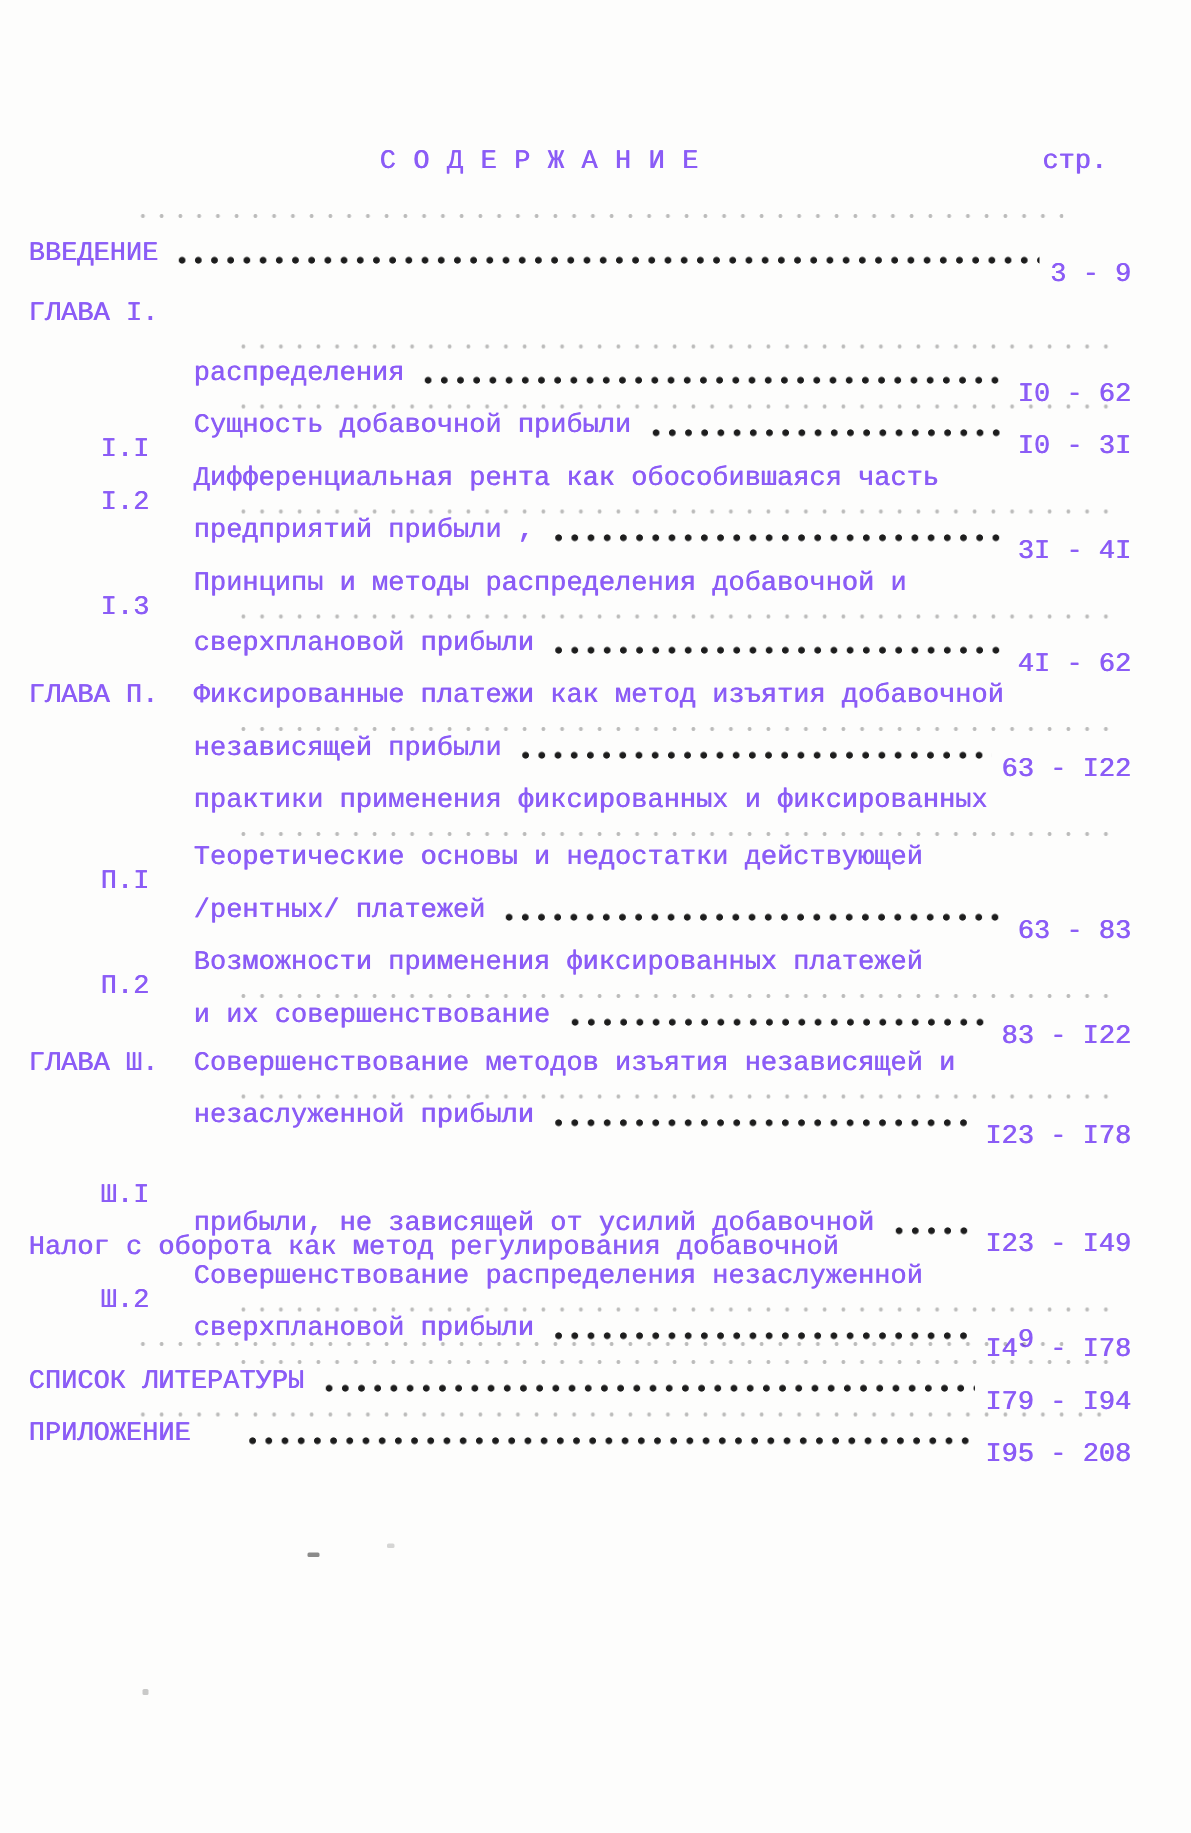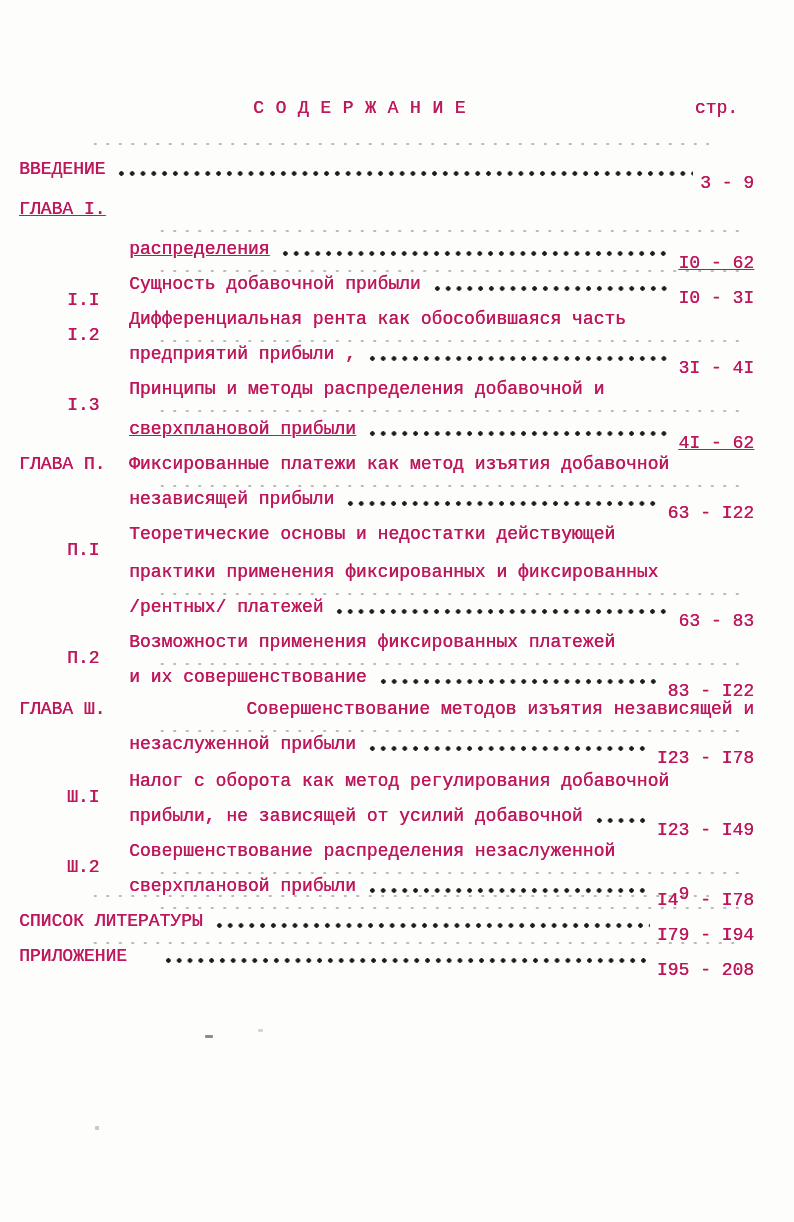--- a/index.html
+++ b/index.html
@@ -4,21 +4,21 @@
 <style>
   html,body{margin:0;padding:0;background:#e8e8e8;}
   .page{
     position:relative;
     width:794px;height:1222px;
     margin:0 auto;
     background:#fdfdfc;
     overflow:hidden;
     font-family:"Liberation Mono","DejaVu Sans Mono",monospace;
     font-size:18px;
-    color:#be185d;
+    color:#8b5cf6;
     text-shadow:0.4px 0 0 currentColor;
   }
   .header{
     display:flex;
     justify-content:space-between;
     align-items:baseline;
     padding:92px 56px 0 253px;
     line-height:33px;
   }
   .title{letter-spacing:0.4px;}
@@ -28,24 +28,24 @@
     padding:0 40px 0 19px;
   }
   .row{
     display:flex;
     position:relative;
     height:35px;
     line-height:35px;
     white-space:pre;
   }
   
-  .row:nth-child(2),.row:nth-child(3),.row:nth-child(8){margin-top:5px;text-decoration:underline;}
+  .row:nth-child(2),.row:nth-child(3),.row:nth-child(8){margin-top:5px;}
   .row:nth-child(12){margin-top:3px;}
-  .row:nth-child(16){margin-top:-3px;justify-content:space-between;}
-  .row:nth-child(18){margin-top:2px;}
+  .row:nth-child(16){margin-top:-3px;}
+  .row:nth-child(18){margin-top:2px;flex-direction:column;}
 
   .label{flex:none;width:110px;box-sizing:border-box;}
   .row.section .label{padding-left:48px;margin-top:16px;}
   .text{flex:none;}
   .dots{
     flex:1 1 auto;
     margin-left:9px;
     background-image:radial-gradient(circle,#1d1d1d 2px,rgba(0,0,0,0) 2.5px);
     background-size:10.8px 5px;
     background-repeat:repeat-x;
@@ -87,22 +87,22 @@
       <div class="row flush ghost-above"><span class="text">ВВЕДЕНИЕ</span><span class="dots"></span><span class="pages">3 - 9</span></div>
       <div class="row chapter ghost"><span class="label">ГЛАВА I.</span></div>
       <div class="row cont ghost"><span class="label"></span><span class="text">распределения</span><span class="dots"></span><span class="pages">I0 - 62</span></div>
       <div class="row section"><span class="label">I.I</span><span class="text">Сущность добавочной прибыли</span><span class="dots"></span><span class="pages">I0 - 3I</span></div>
       <div class="row section ghost"><span class="label">I.2</span><span class="text">Дифференциальная рента как обособившаяся часть</span></div>
       <div class="row cont"><span class="label"></span><span class="text">предприятий прибыли ,</span><span class="dots"></span><span class="pages">3I - 4I</span></div>
       <div class="row section ghost"><span class="label">I.3</span><span class="text">Принципы и методы распределения добавочной и</span></div>
       <div class="row cont"><span class="label"></span><span class="text">сверхплановой прибыли</span><span class="dots"></span><span class="pages">4I - 62</span></div>
       <div class="row chapter ghost"><span class="label">ГЛАВА П.</span><span class="text">Фиксированные платежи как метод изъятия добавочной</span></div>
       <div class="row cont"><span class="label"></span><span class="text">независящей прибыли</span><span class="dots"></span><span class="pages">63 - I22</span></div>
+      <div class="row cont ghost"><span class="label"></span><span class="text">практики применения фиксированных и фиксированных</span></div>
       <div class="row section"><span class="label">П.I</span><span class="text">Теоретические основы и недостатки действующей</span></div>
-      <div class="row cont ghost"><span class="label"></span><span class="text">практики применения фиксированных и фиксированных</span></div>
       <div class="row cont"><span class="label"></span><span class="text">/рентных/ платежей</span><span class="dots"></span><span class="pages">63 - 83</span></div>
       <div class="row section ghost"><span class="label">П.2</span><span class="text">Возможности применения фиксированных платежей</span></div>
       <div class="row cont"><span class="label"></span><span class="text">и их совершенствование</span><span class="dots"></span><span class="pages">83 - I22</span></div>
       <div class="row chapter ghost"><span class="label">ГЛАВА Ш.</span><span class="text">Совершенствование методов изъятия независящей и</span></div>
       <div class="row cont"><span class="label"></span><span class="text">незаслуженной прибыли</span><span class="dots"></span><span class="pages">I23 - I78</span></div>
       <div class="row section"><span class="label">Ш.I</span><span class="text">Налог с оборота как метод регулирования добавочной</span></div>
       <div class="row cont"><span class="label"></span><span class="text">прибыли, не зависящей от усилий добавочной</span><span class="dots"></span><span class="pages">I23 - I49</span></div>
       <div class="row section ghost"><span class="label">Ш.2</span><span class="text">Совершенствование распределения незаслуженной</span></div>
       <div class="row cont ghost"><span class="label"></span><span class="text">сверхплановой прибыли</span><span class="dots"></span><span class="pages"><span>I4</span><span class="sup">9</span><span> - I78</span></span></div>
       <div class="row flush ghost ghost-above"><span class="text">СПИСОК ЛИТЕРАТУРЫ</span><span class="dots"></span><span class="pages">I79 - I94</span></div>

